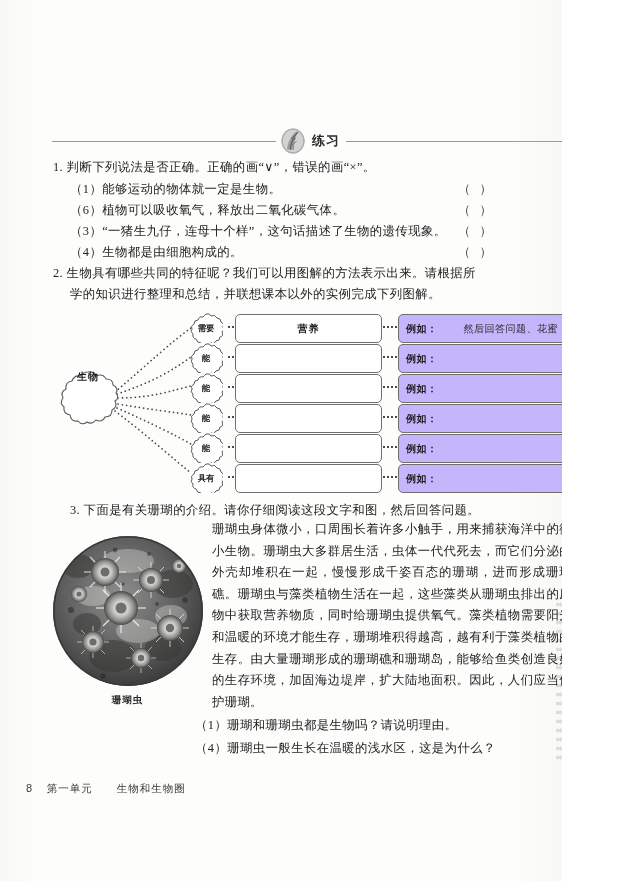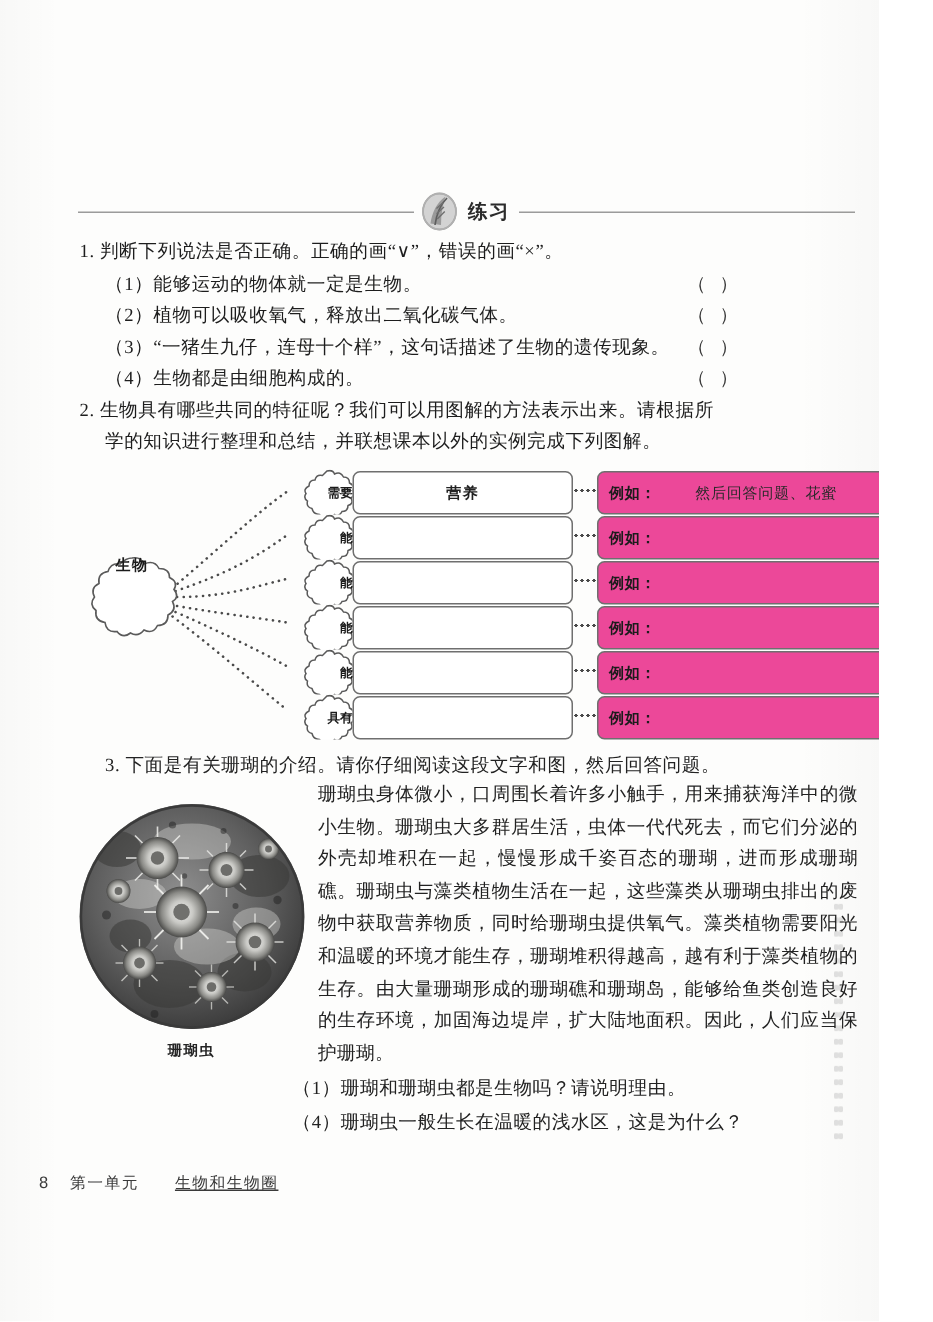--- a/index.html
+++ b/index.html
@@ -11,21 +11,20 @@
   body {
     font-family: "Liberation Serif", "DejaVu Serif", serif;
     color: #222222;
   }
   #page {
     position: relative;
     width: 562px;
     height: 881px;
     background: #fdfdfc;
     overflow: hidden;
-    padding-left: 24px;
   }
 
   
   #page:before {
     content: "";
     position: absolute;
     inset: 0;
     background:
       linear-gradient(to right, rgba(0,0,0,0.018) 0px, rgba(0,0,0,0) 40px),
       linear-gradient(to left, rgba(0,0,0,0.02) 0px, rgba(0,0,0,0) 55px);
@@ -111,25 +110,25 @@
   .dgm-row {
     position: absolute;
     left: 0;
     height: 28px;
     width: 100%;
   }
   .bubble {
     position: absolute;
     width: 34px;
     height: 30px;
-    left: 148px;
+    left: 136px;
     top: -1px;
     display: flex;
     align-items: center;
-    justify-content: flex-end;
+    justify-content: center;
   }
   .bubble span {
     position: relative;
     font-family: "Liberation Sans", "DejaVu Sans", sans-serif;
     font-size: 8.4px;
     font-weight: bold;
     color: #1b1b1b;
     z-index: 2;
     letter-spacing: 0;
   }
@@ -158,21 +157,21 @@
     letter-spacing: 1px;
   }
   .ex-box {
     position: absolute;
     left: 345px;
     top: 0;
     width: 222px;
     height: 27px;
     border: 1px solid #6f6f6f;
     border-radius: 5px;
-    background: #ec4899;
+    background: #c4b5fd;
     display: flex;
     align-items: center;
   }
   .ex-label {
     font-family: "Liberation Sans", "DejaVu Sans", sans-serif;
     font-size: 10px;
     font-weight: bold;
     color: #1c1c1c;
     margin-left: 7px;
     letter-spacing: .5px;
@@ -282,21 +281,21 @@
     font-family: "Liberation Sans", "DejaVu Sans", sans-serif;
     font-size: 10.5px;
     color: #3a3a3a;
     letter-spacing: .5px;
     display: flex;
     align-items: baseline;
     gap: 14px;
   }
   #footer .pg { font-size: 11px; }
   #footer .unit { letter-spacing: 1px; }
-  #footer .unit-title { margin-left: 10px; letter-spacing: 1px; text-decoration: underline; }
+  #footer .unit-title { margin-left: 10px; letter-spacing: 1px; }
 
   .scan-specks {
     position: absolute;
     left: 556px;
     top: 600px;
     width: 6px;
     height: 160px;
     background-image: radial-gradient(circle, rgba(0,0,0,.22) 40%, transparent 45%);
     background-size: 3px 9px;
     opacity: .5;
@@ -329,21 +328,21 @@
     <div class="q1-line">
       <span>1.</span>
       <span>判断下列说法是否正确。正确的画“∨”，错误的画“×”。</span>
     </div>
     <div class="q1-items">
       <div class="q1-item">
         <span>（1）能够运动的物体就一定是生物。</span>
         <span class="paren">（  ）</span>
       </div>
       <div class="q1-item">
-        <span>（2）植物可以吸收氧气，释放出二氧化碳气体。</span>
+        <span>（6）植物可以吸收氧气，释放出二氧化碳气体。</span>
         <span class="paren">（  ）</span>
       </div>
       <div class="q1-item">
         <span>（3）“一猪生九仔，连母十个样”，这句话描述了生物的遗传现象。</span>
         <span class="paren">（  ）</span>
       </div>
       <div class="q1-item">
         <span>（4）生物都是由细胞构成的。</span>
         <span class="paren">（  ）</span>
       </div>

